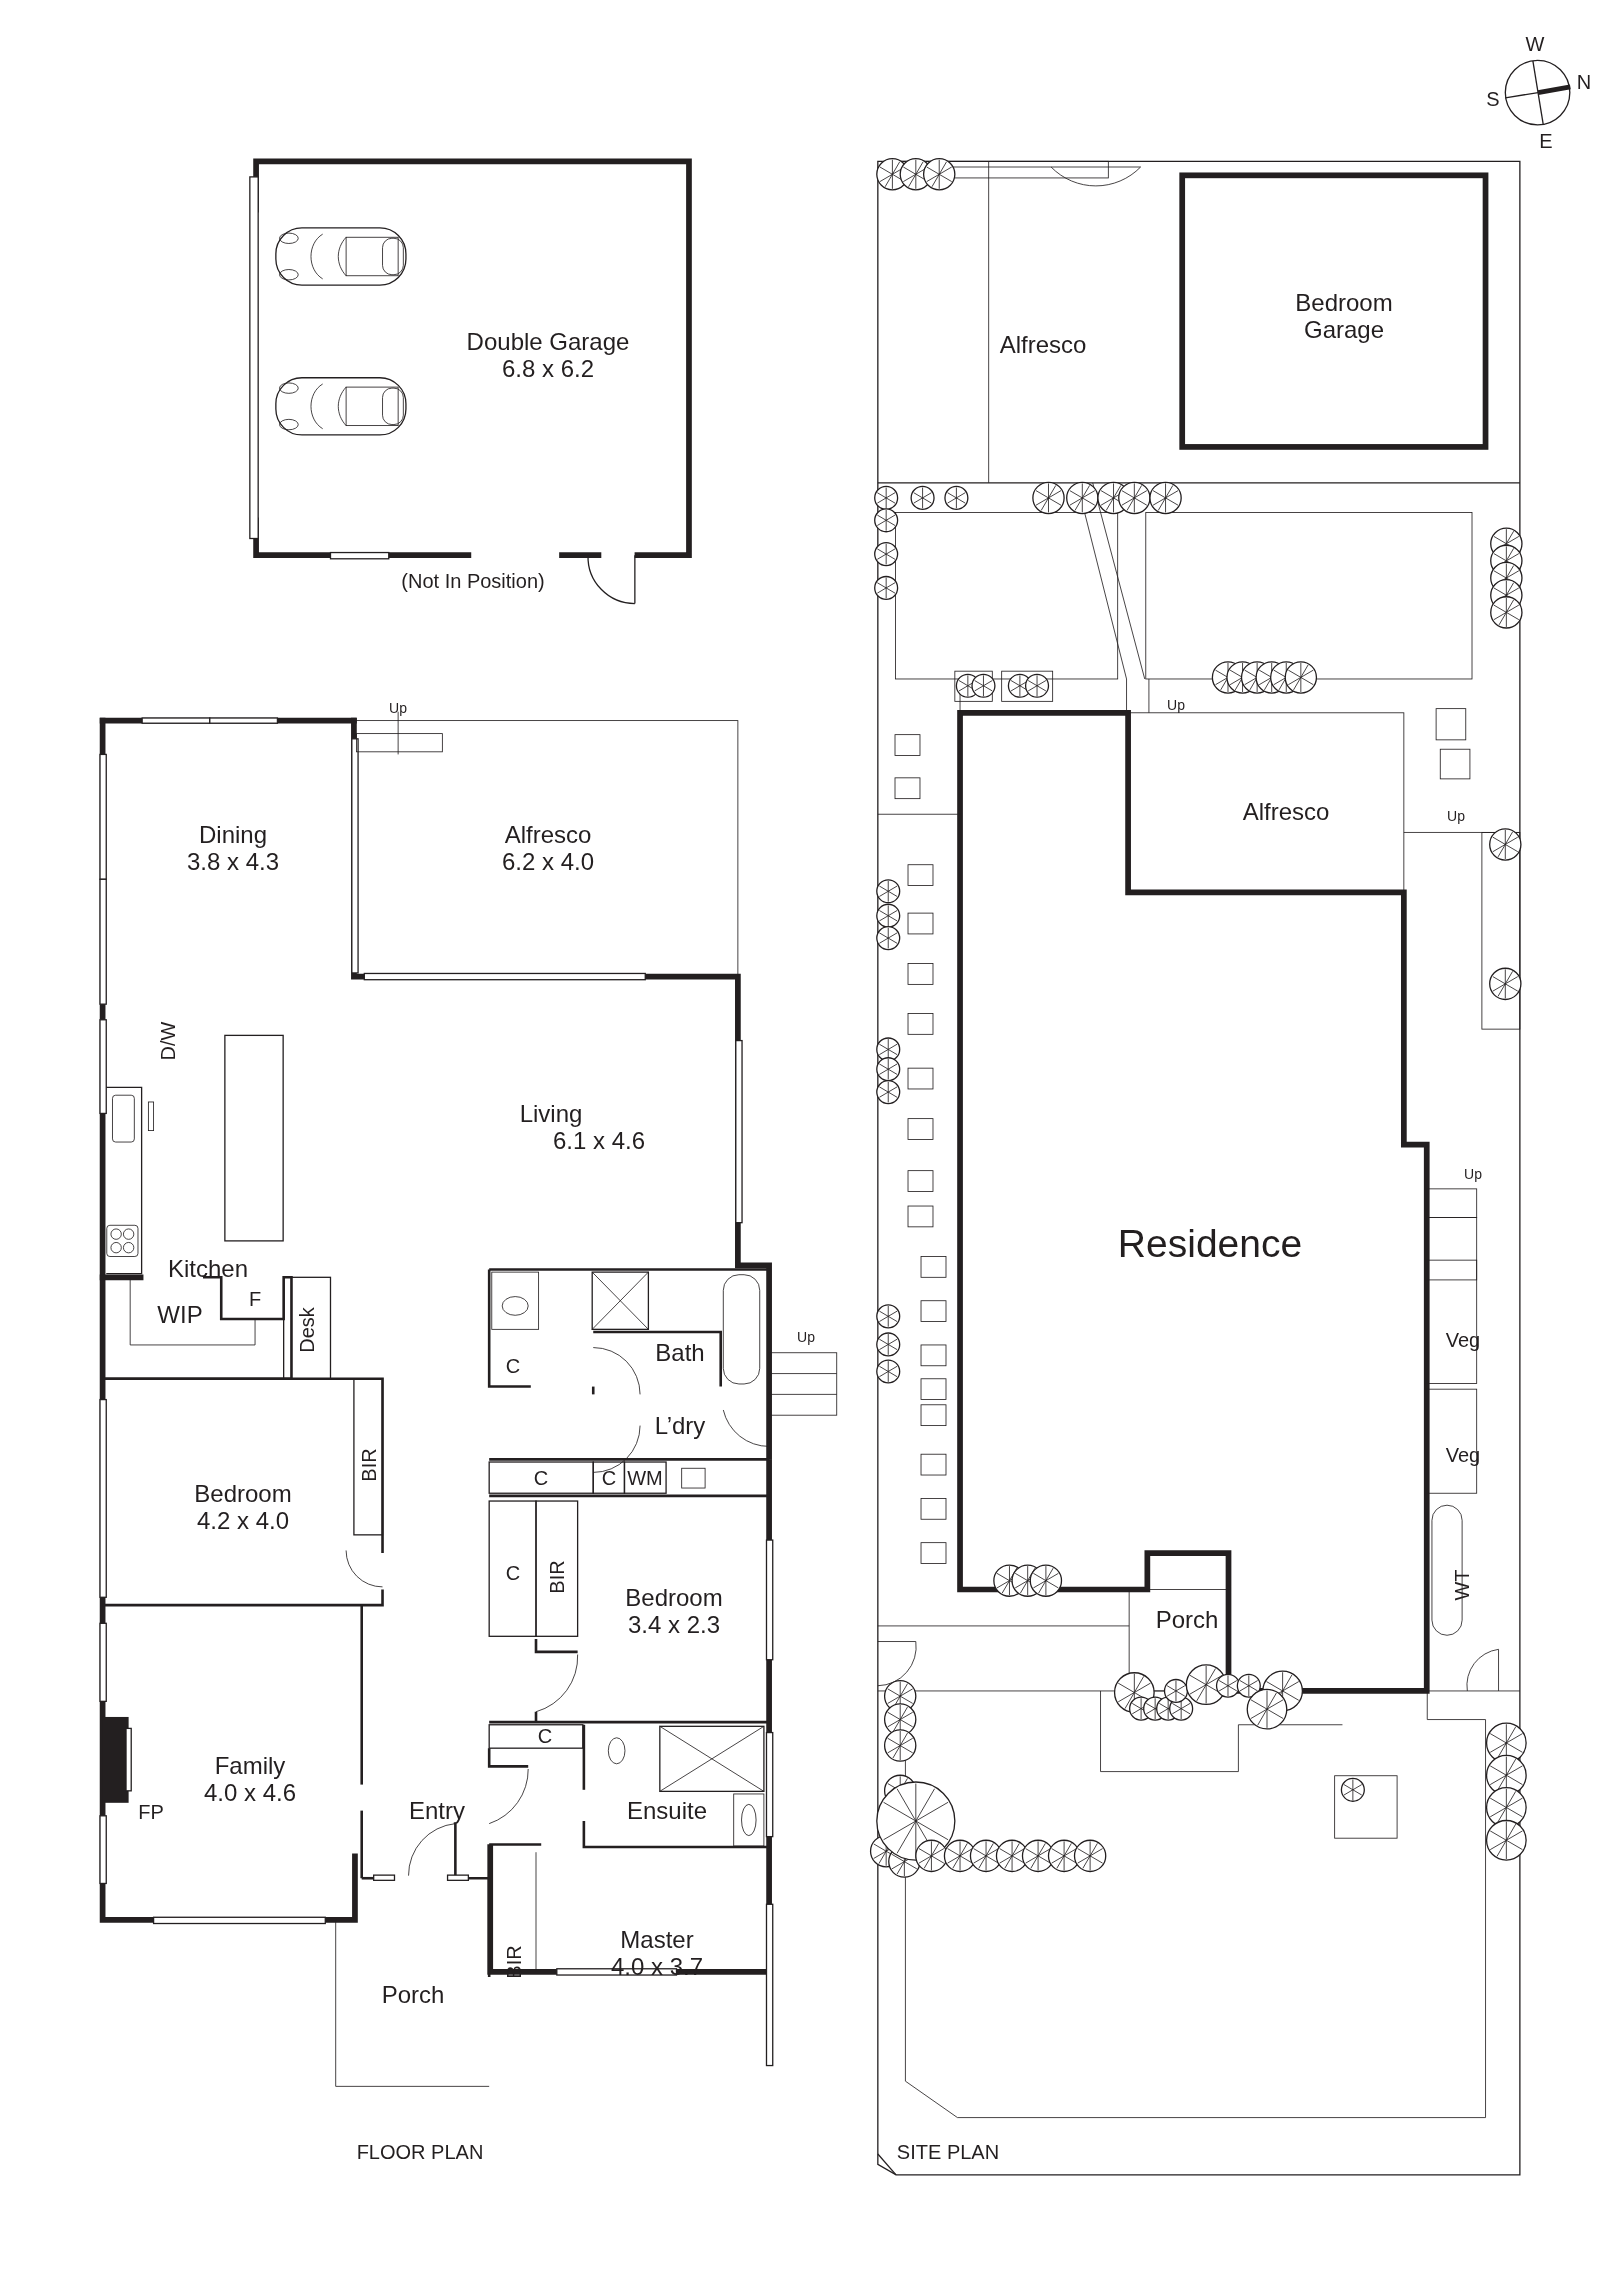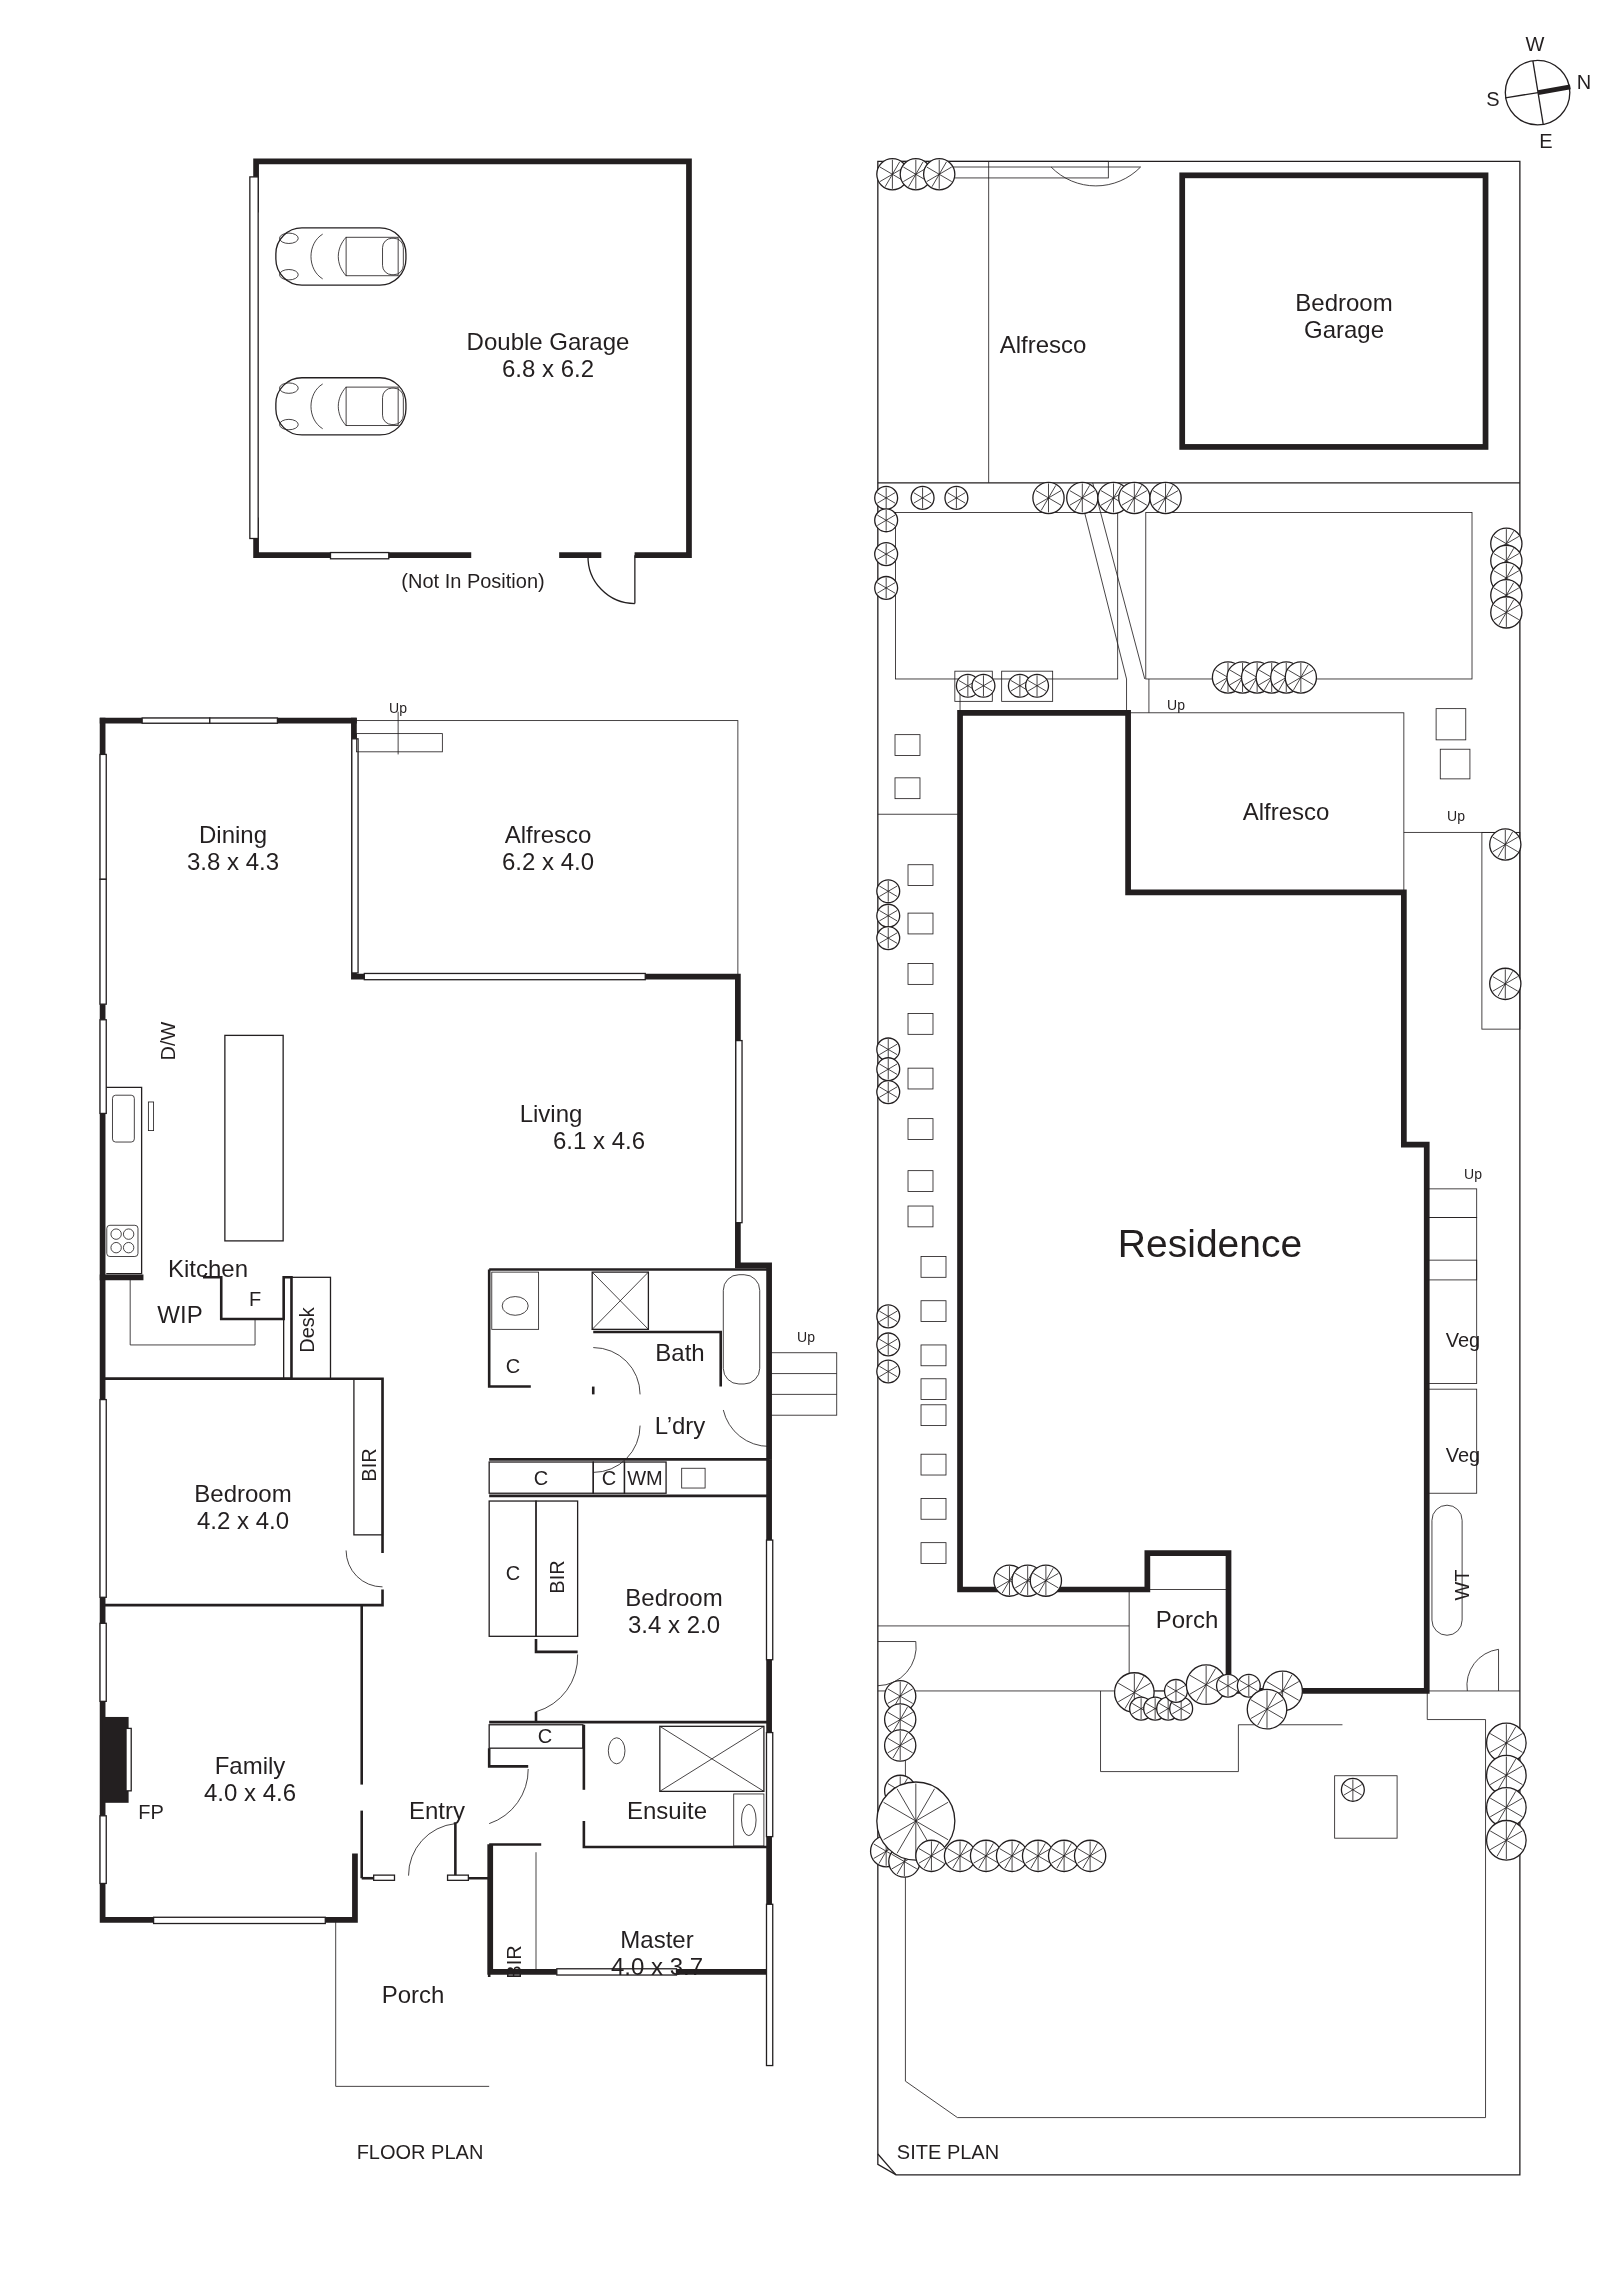--- a/index.html
+++ b/index.html
@@ -385,21 +385,21 @@
 <div class="lbl" style="left:437px;top:1811px;">Entry</div>
 <div class="lbl" style="left:413px;top:1995px;">Porch</div>
 <div class="lbl" style="left:680px;top:1353px;">Bath</div>
 <div class="lbl small" style="left:513px;top:1366px;">C</div>
 <div class="lbl" style="left:680px;top:1426px;">L’dry</div>
 <div class="lbl small" style="left:541px;top:1478px;">C</div>
 <div class="lbl small" style="left:609px;top:1478px;">C</div>
 <div class="lbl small" style="left:645px;top:1478px;">WM</div>
 <div class="lbl tiny" style="left:806px;top:1337px;">Up</div>
 <div class="lbl" style="left:674px;top:1598px;">Bedroom</div>
-<div class="lbl" style="left:674px;top:1625px;">3.4 x 2.0</div>
+<div class="lbl" style="left:674px;top:1625px;">3.4 x 2.3</div>
 <div class="lbl small" style="left:513px;top:1573px;">C</div>
 <div class="lbl vert small" style="left:557px;top:1577px;">BIR</div>
 <div class="lbl small" style="left:545px;top:1736px;">C</div>
 <div class="lbl" style="left:667px;top:1811px;">Ensuite</div>
 <div class="lbl" style="left:657px;top:1940px;">Master</div>
 <div class="lbl" style="left:657px;top:1967px;">4.0 x 3.7</div>
 <div class="lbl vert small" style="left:514px;top:1962px;">BIR</div>
 <div class="lbl tiny" style="left:398px;top:708px;">Up</div>
 <div class="lbl small" style="left:420px;top:2152px;">FLOOR PLAN</div>
 

